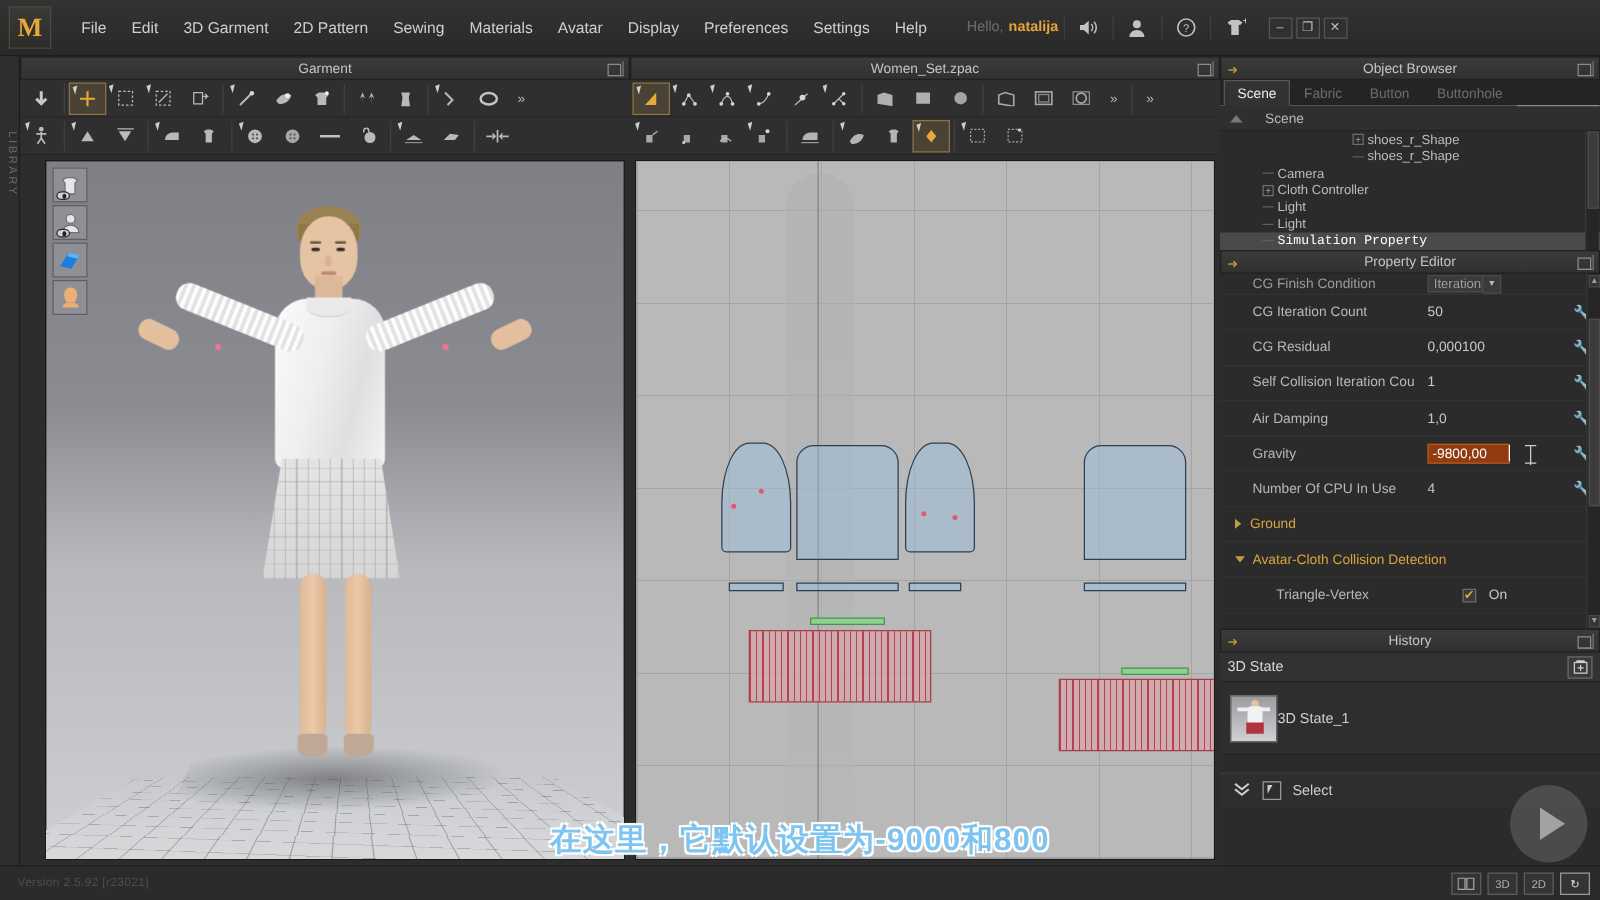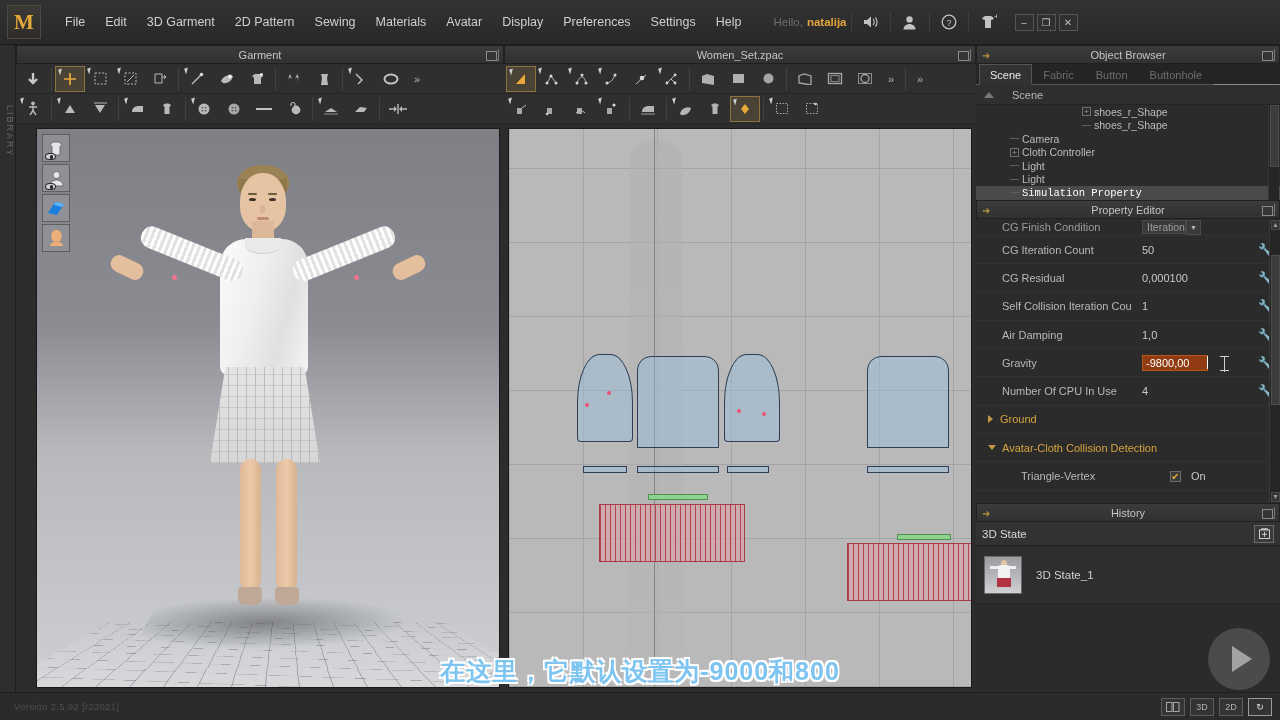--- a/index.html
+++ b/index.html
@@ -282,21 +282,21 @@
   .pe-scroll { position:absolute; right:0; top:0; width:11px; bottom:0; background:#262626; border-left:1px solid #383838; }
   .pe-thumb { position:absolute; top:36px; left:1px; width:9px; height:150px; background:#3c3c3c; border:1px solid #4d4d4d; }
   .pe-arw { position:absolute; left:1px; width:9px; height:10px; background:#343434; border:1px solid #484848; color:#9a9a9a; font-size:7px; text-align:center; line-height:8px; }
 
   
   .hist-head {
     height:24px; background:#323232; border-bottom:1px solid #222;
     display:flex; align-items:center; padding:0 6px; color:#d8d8d8; font-size:11.5px;
     justify-content:space-between;
   }
-  .hist-body { height:58px; background:#2e2e2e; display:flex; align-items:center; padding-left:8px; gap:14px; border-bottom:1px solid #242424;}
+  .hist-body { height:58px; background:#2e2e2e; display:flex; align-items:center; padding-left:8px; border-bottom:1px solid #242424;}
   .hist-thumb {
     width:38px; height:38px; border:1px solid #6a6a6a;
     background:linear-gradient(#9a9ca0 0%,#b9bbbe 60%,#cfd1d3 100%);
     position:relative; overflow:hidden;
   }
   .ht-body { position:absolute; left:13px; top:8px; width:12px; height:14px; background:#f2f2f2; border-radius:3px; }
   .ht-skirt { position:absolute; left:12px; top:21px; width:14px; height:9px; background:#b2333f; }
   .ht-head { position:absolute; left:16px; top:3px; width:6px; height:6px; border-radius:50%; background:#e3c3a2; }
   .ht-arm { position:absolute; top:9px; width:9px; height:3px; background:#efefef; }
   .hist-label { color:#cfcfcf; font-size:11.5px; }
@@ -1028,20 +1028,29 @@
         <span class="ht-body"></span>
         <span class="ht-arm" style="left:5px;"></span>
         <span class="ht-arm" style="right:5px;"></span>
         <span class="ht-skirt"></span>
       </div>
       <span class="hist-label">3D State_1</span>
     </div>
 
     <div style="height:14px;background:#2b2b2b;"></div>
 
+    <div class="select-bar">
+      <span class="dchev">
+        <svg width="15" height="13" viewBox="0 0 15 13">
+            <path d="M2 2l5.5 4.4L13 2M2 6.4l5.5 4.4L13 6.4" stroke="#cfcfcf" stroke-width="1.7" fill="none"></path>
+          </svg>
+      </span>
+      <span class="selicon"></span>
+      <span>Select</span>
+    </div>
 
     <div class="play-overlay">
       <span class="play-tri"></span>
     </div>
   </div>
 
   <div class="bottombar">
     <span class="version">Version 2.5.92   [r23021]</span>
     <div class="bb-right">
       <div class="bb-btn">

